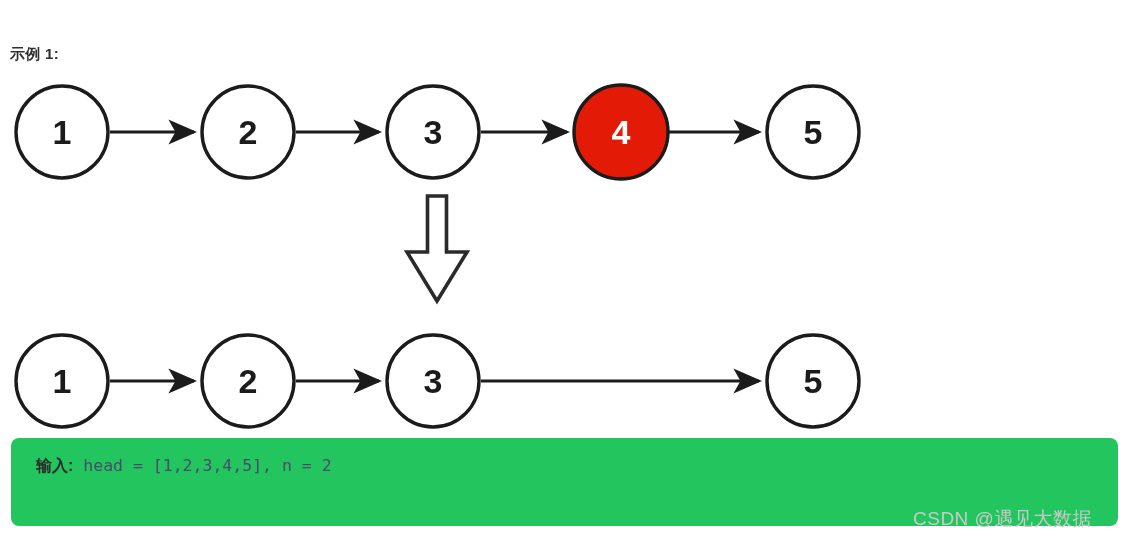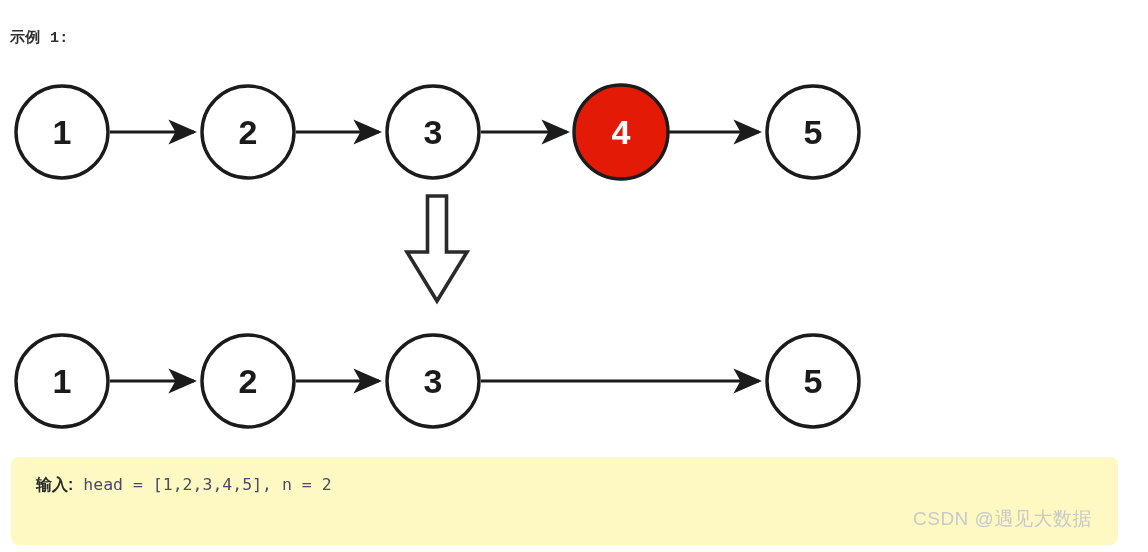--- a/index.html
+++ b/index.html
@@ -13,46 +13,45 @@
     position: relative;
     overflow: hidden;
     font-family: "Liberation Sans", "DejaVu Sans", sans-serif;
     color: #2b2b2b;
   }
 
   
   #example-heading {
     position: absolute;
     left: 10px;
-    top: 28px;
+    top: 45px;
     font-size: 15px;
     font-weight: bold;
     letter-spacing: 0.3px;
     color: #2f2f2f;
     white-space: nowrap;
-    font-family: Liberation Mono, monospace;
   }
 
   
   #diagram {
     position: absolute;
     left: 0;
     top: 0;
     width: 1148px;
     height: 460px;
   }
 
   
   #code-block {
     position: absolute;
     left: 11px;
-    top: 457px;
+    top: 438px;
     width: 1107px;
     height: 88px;
-    background: #fef9c3;
+    background: #22c55e;
     border-radius: 8px;
     box-sizing: border-box;
     padding: 14px 0 0 25px;
     overflow: hidden;
   }
   .code-line {
     font-family: "DejaVu Sans Mono", "Liberation Mono", monospace;
     font-size: 16.5px;
     line-height: 27px;
     white-space: pre;

